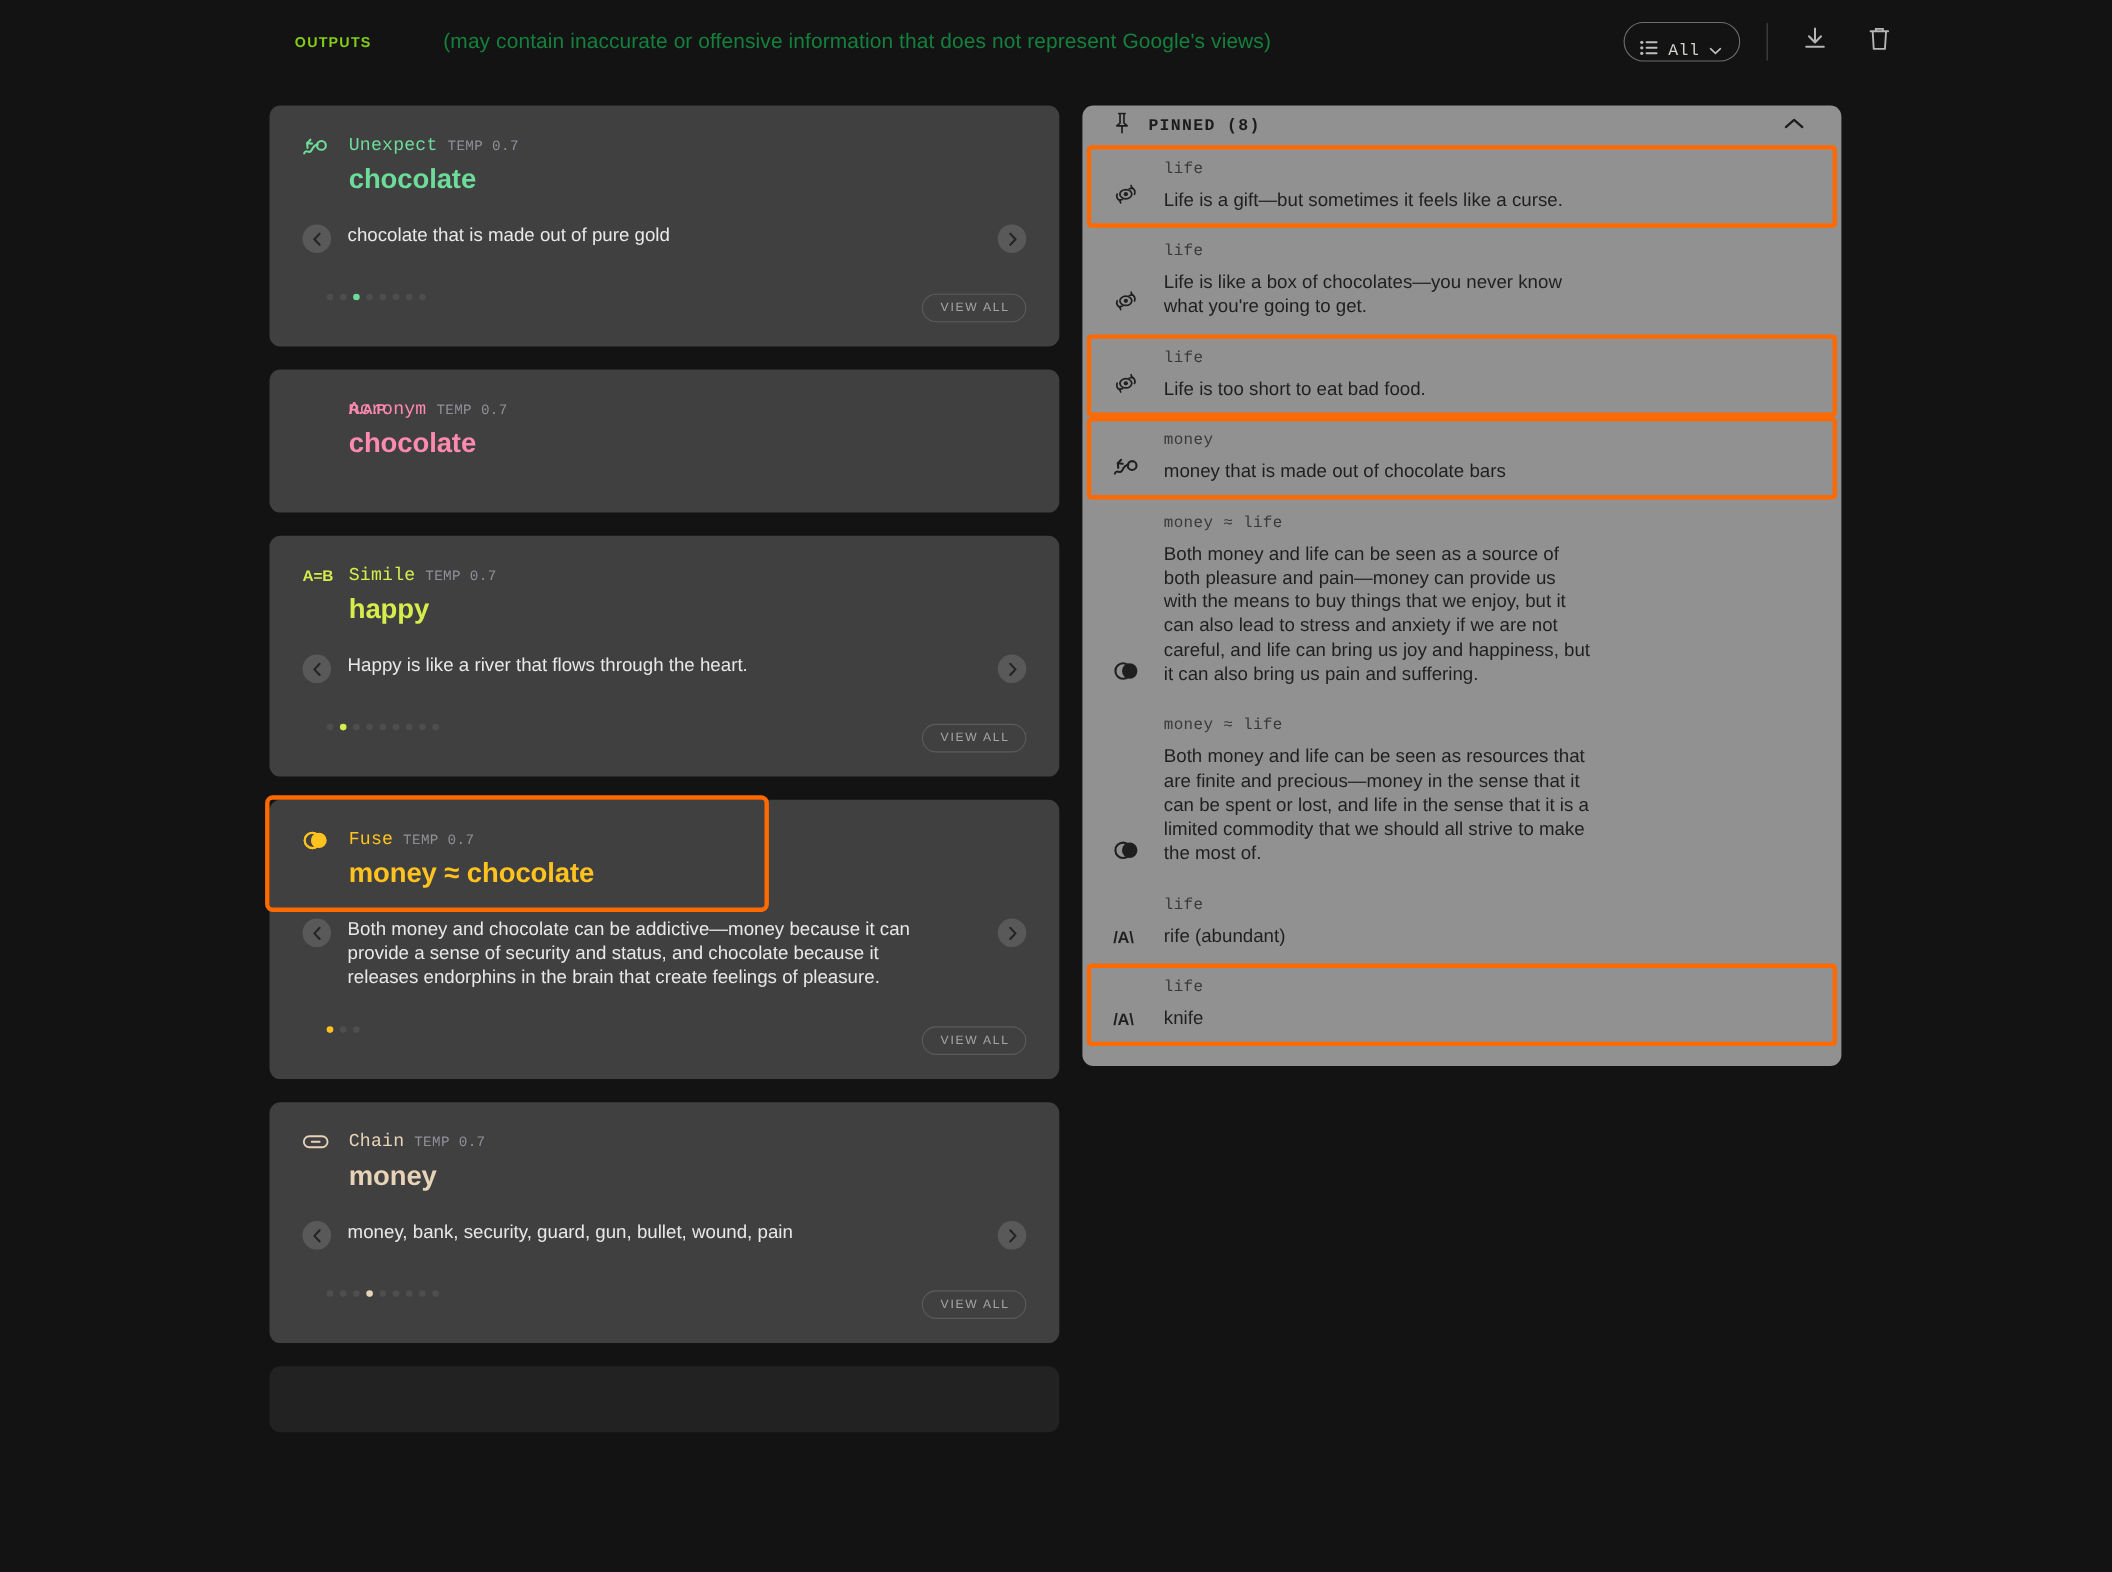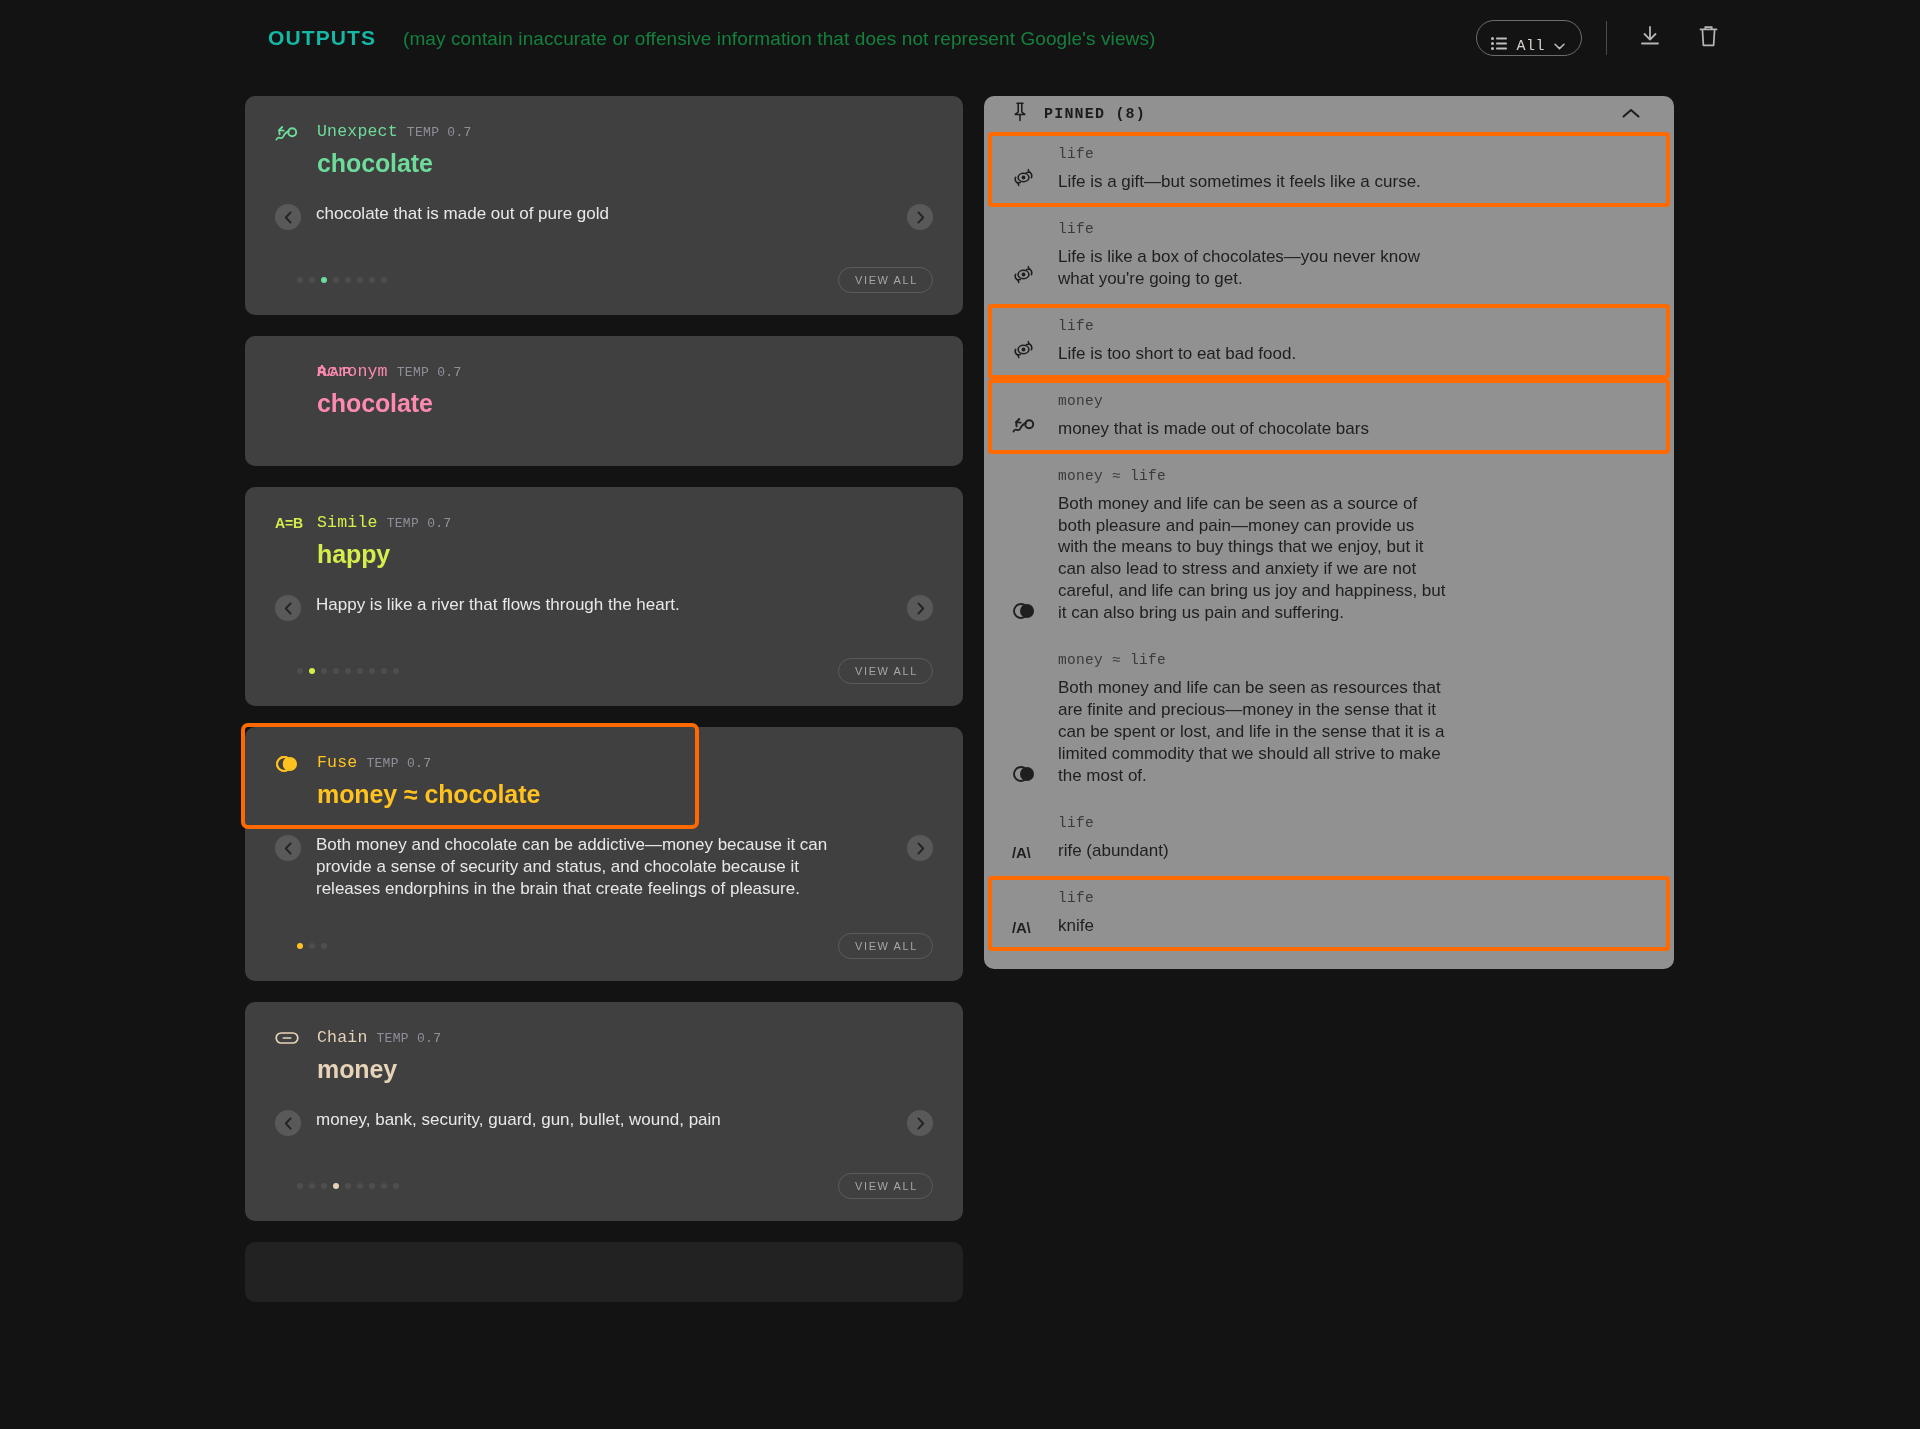--- a/index.html
+++ b/index.html
@@ -11,21 +11,21 @@
   }
   .page { position: relative; width: 1920px; height: 1429px; }
 
   
   .header {
     position: absolute; left: 0; top: 0; width: 1920px; height: 78px;
     display: flex; align-items: center;
   }
   .hdr-title {
     position: absolute; left: 268px; top: 38px; transform: translateY(-50%);
-    font-size: 21px; font-weight: 700; letter-spacing: 1.1px; color: #14b8a6;
+    font-size: 13px; font-weight: 700; letter-spacing: 1.1px; color: #84cc16;
   }
   .hdr-note {
     position: absolute; left: 355px; top: 39px; transform: translateY(-50%);
     font-size: 19px; color: #15803d; letter-spacing: .1px; margin-left: 48px;
   }
   .hdr-right {
     position: absolute; right: 195px; top: 38px; transform: translateY(-50%);
     display: flex; align-items: center; gap: 0px;
   }
   .filter-pill {
@@ -71,21 +71,21 @@
   .nav-arrow.right { margin-left: auto; }
   .card-text {
     flex: 1; color: #e8e8e8; font-size: 17px; line-height: 1.28;
     padding: 0 26px 0 15px; max-width: 560px;
   }
   .plain-body {
     color: #e8e8e8; font-size: 17px; line-height: 1.3; margin-top: 26px;
     padding-left: 42px; max-width: 520px;
   }
   .card-foot {
-    display: flex; align-items: center; margin-top: 34px; padding-left: 22px;
+    display: flex; align-items: flex-start; margin-top: 34px; padding-left: 22px;
   }
   .dots { display: flex; gap: 6px; align-items: center; }
   .dot { width: 6px; height: 6px; border-radius: 50%; background: #4e4e4e; }
   .viewall {
     margin-left: auto; border: 1px solid #5b5b5b; border-radius: 14px;
     color: #a6a6a6; font-size: 11px; letter-spacing: 1.6px;
     padding: 6px 14px 6px 16px; background: transparent; font-weight: 400;
   }
   .hl-head {
     position: absolute; left: -4px; top: -4px;

